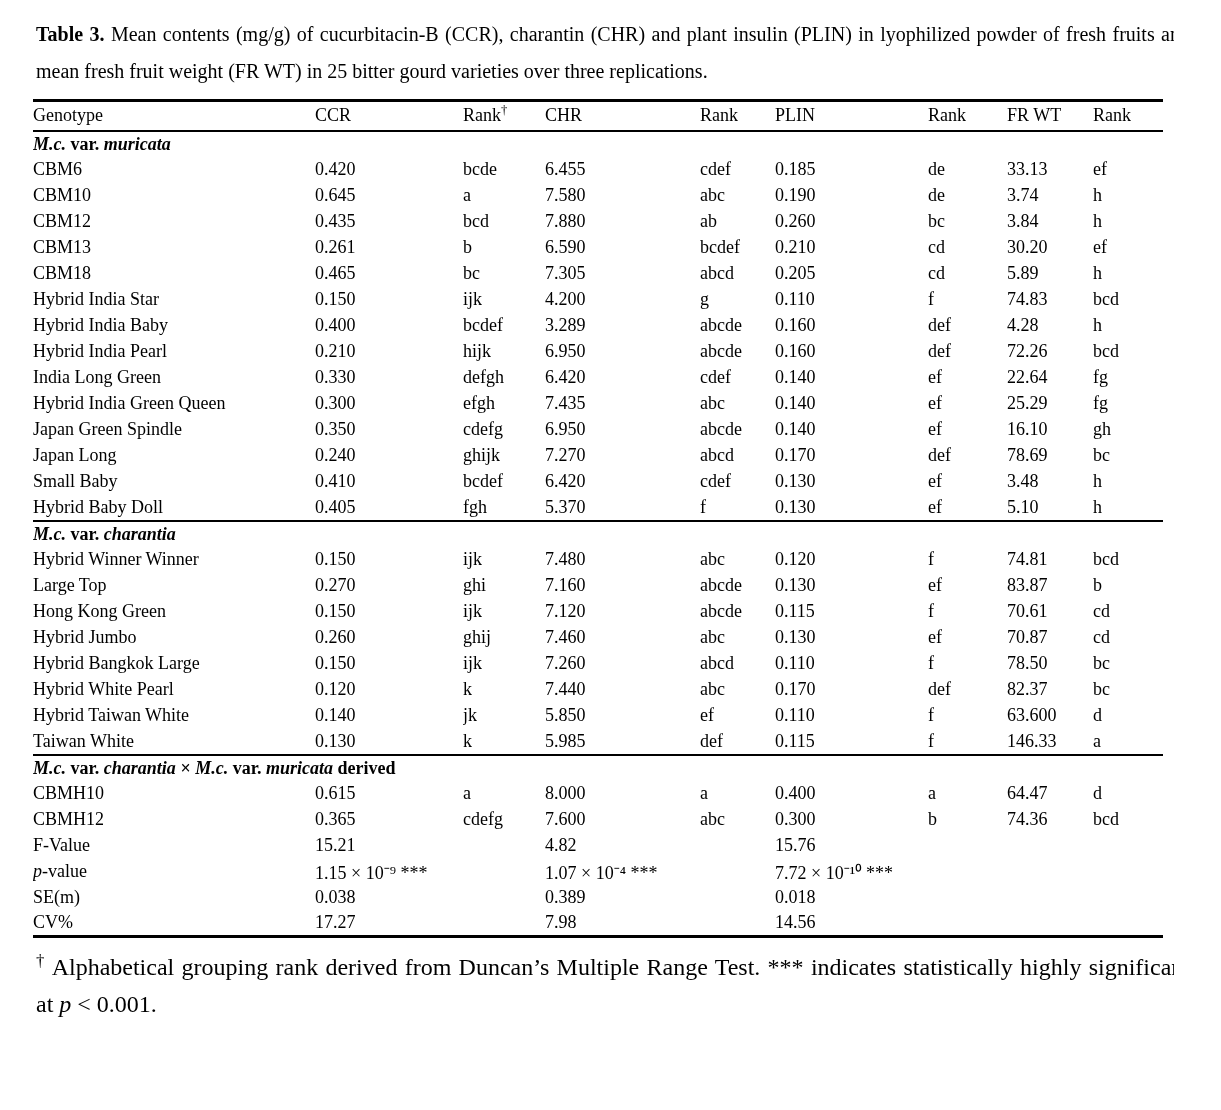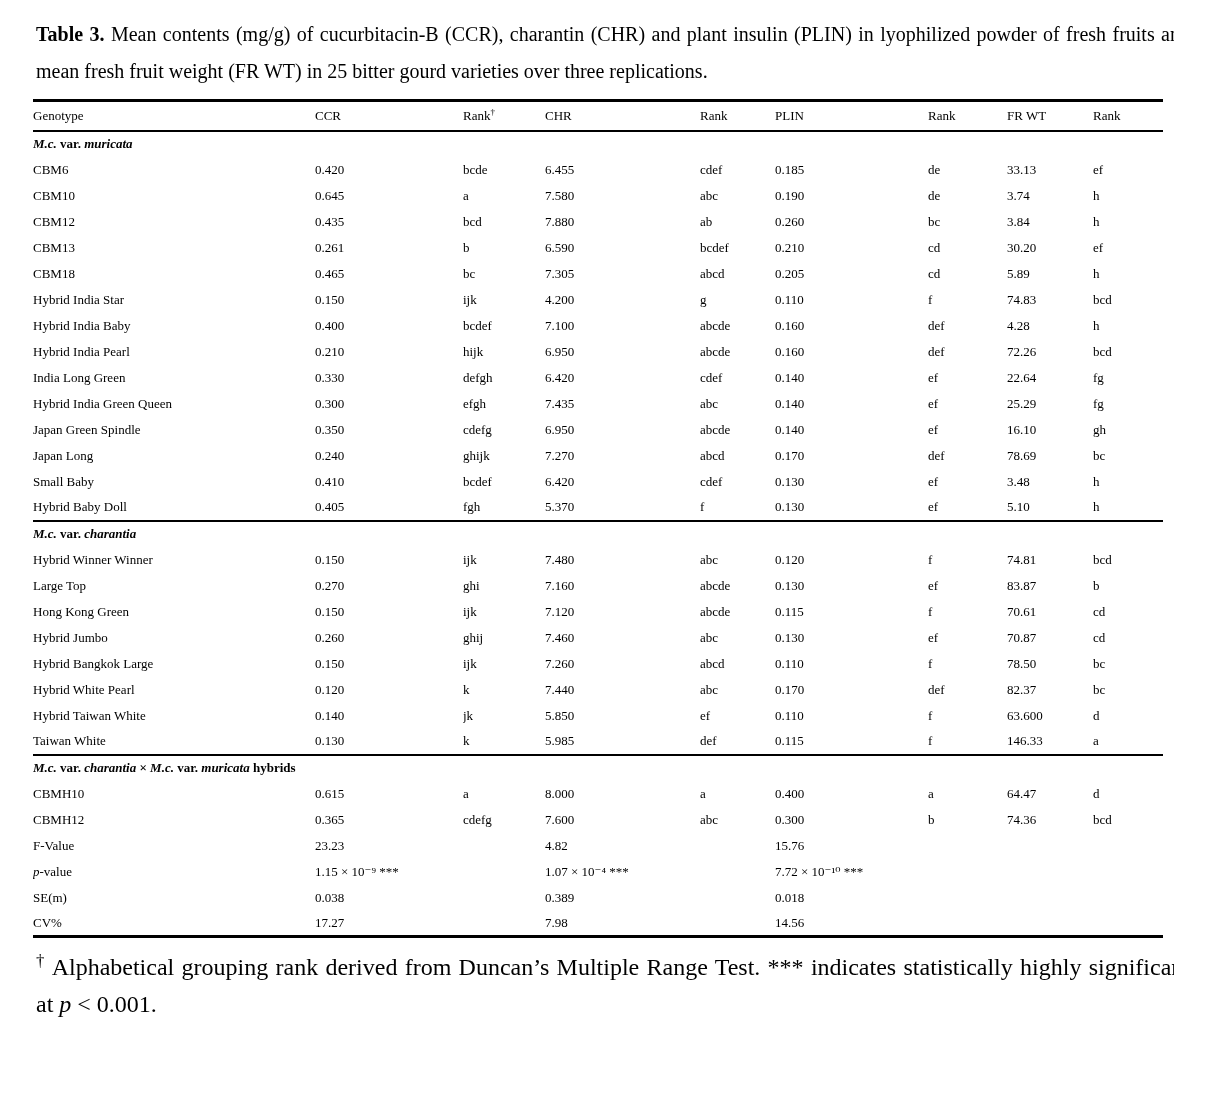--- a/index.html
+++ b/index.html
@@ -23,21 +23,22 @@
     margin: 0 0 9px 0;
   }
   .caption b { font-weight: bold; }
   table.data-table {
     border-collapse: collapse;
     table-layout: fixed;
     width: 1130px;
     margin-left: -3px;
     border-top: 3.5px solid #000;
     border-bottom: 3.5px solid #000;
-    font-size: 13px;
+    font-size: 18px;
+    font-family: Liberation Serif, serif;
   }
   table.data-table th, table.data-table td {
     padding: 0;
     text-align: left;
     vertical-align: middle;
     white-space: nowrap;
     overflow: hidden;
     font-weight: normal;
   }
   thead th {
@@ -157,21 +158,21 @@
           <td>g</td>
           <td>0.110</td>
           <td>f</td>
           <td>74.83</td>
           <td>bcd</td>
         </tr>
         <tr>
           <td class="genotype">Hybrid India Baby</td>
           <td>0.400</td>
           <td>bcdef</td>
-          <td>7.100</td>
+          <td>3.289</td>
           <td>abcde</td>
           <td>0.160</td>
           <td>def</td>
           <td>4.28</td>
           <td>h</td>
         </tr>
         <tr>
           <td class="genotype">Hybrid India Pearl</td>
           <td>0.210</td>
           <td>hijk</td>
@@ -333,21 +334,21 @@
           <td>0.130</td>
           <td>k</td>
           <td>5.985</td>
           <td>def</td>
           <td>0.115</td>
           <td>f</td>
           <td>146.33</td>
           <td>a</td>
         </tr>
         <tr class="section-row ruled">
-          <td colspan="9" class="genotype"><i>M.c.</i><span> var. </span><i>charantia</i><span> × </span><i>M.c.</i><span> var. </span><i>muricata</i><span> hybrids</span></td>
+          <td colspan="9" class="genotype"><i>M.c.</i><span> var. </span><i>charantia</i><span> × </span><i>M.c.</i><span> var. </span><i>muricata</i><span> derived</span></td>
         </tr>
         <tr>
           <td class="genotype">CBMH10</td>
           <td>0.615</td>
           <td>a</td>
           <td>8.000</td>
           <td>a</td>
           <td>0.400</td>
           <td>a</td>
           <td>64.47</td>
@@ -359,21 +360,21 @@
           <td>cdefg</td>
           <td>7.600</td>
           <td>abc</td>
           <td>0.300</td>
           <td>b</td>
           <td>74.36</td>
           <td>bcd</td>
         </tr>
         <tr>
           <td class="genotype"><span>F-Value</span></td>
-          <td>23.23</td>
+          <td>15.21</td>
           <td></td>
           <td>4.82</td>
           <td></td>
           <td>15.76</td>
           <td></td>
           <td></td>
           <td></td>
         </tr>
         <tr>
           <td class="genotype"><i>p</i><span>-value</span></td>

